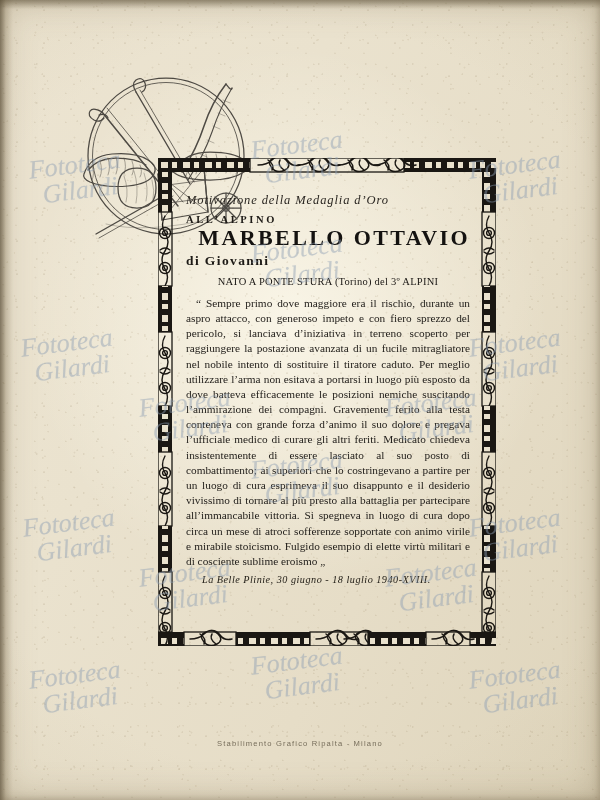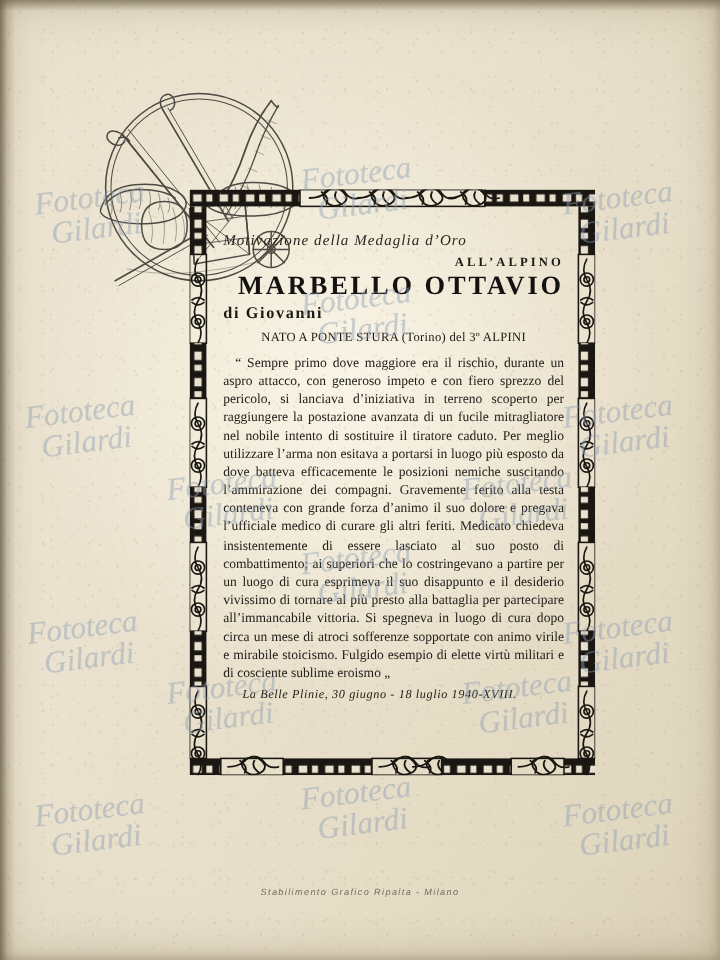--- a/index.html
+++ b/index.html
@@ -90,21 +90,21 @@
   }
   .subtitle {
     text-align: left;
     font-style: italic;
     font-size: 12.5px;
     letter-spacing: 0.9px;
     color: #2a2621;
     margin-bottom: 6px;
   }
   .to-alpine {
-    text-align: right;
+    text-align: left;
     font-size: 10.5px;
     font-weight: bold;
     letter-spacing: 2.6px;
     color: #1d1a16;
     margin-bottom: 1px;
   }
   .surname {
     text-align: right;
     font-size: 22px;
     font-weight: bold;
@@ -153,21 +153,20 @@
   #printer {
     position: absolute;
     left: 0; top: 739px;
     width: 600px;
     text-align: center;
     font-family: "Liberation Sans", "DejaVu Sans", sans-serif;
     font-size: 7.6px;
     letter-spacing: 1.15px;
     color: #6d6452;
     opacity: 0.92;
-    font-style: italic;
   }
 
   
   #watermarks {
     position: absolute;
     inset: 0;
     pointer-events: none;
   }
   .wm {
     position: absolute;

